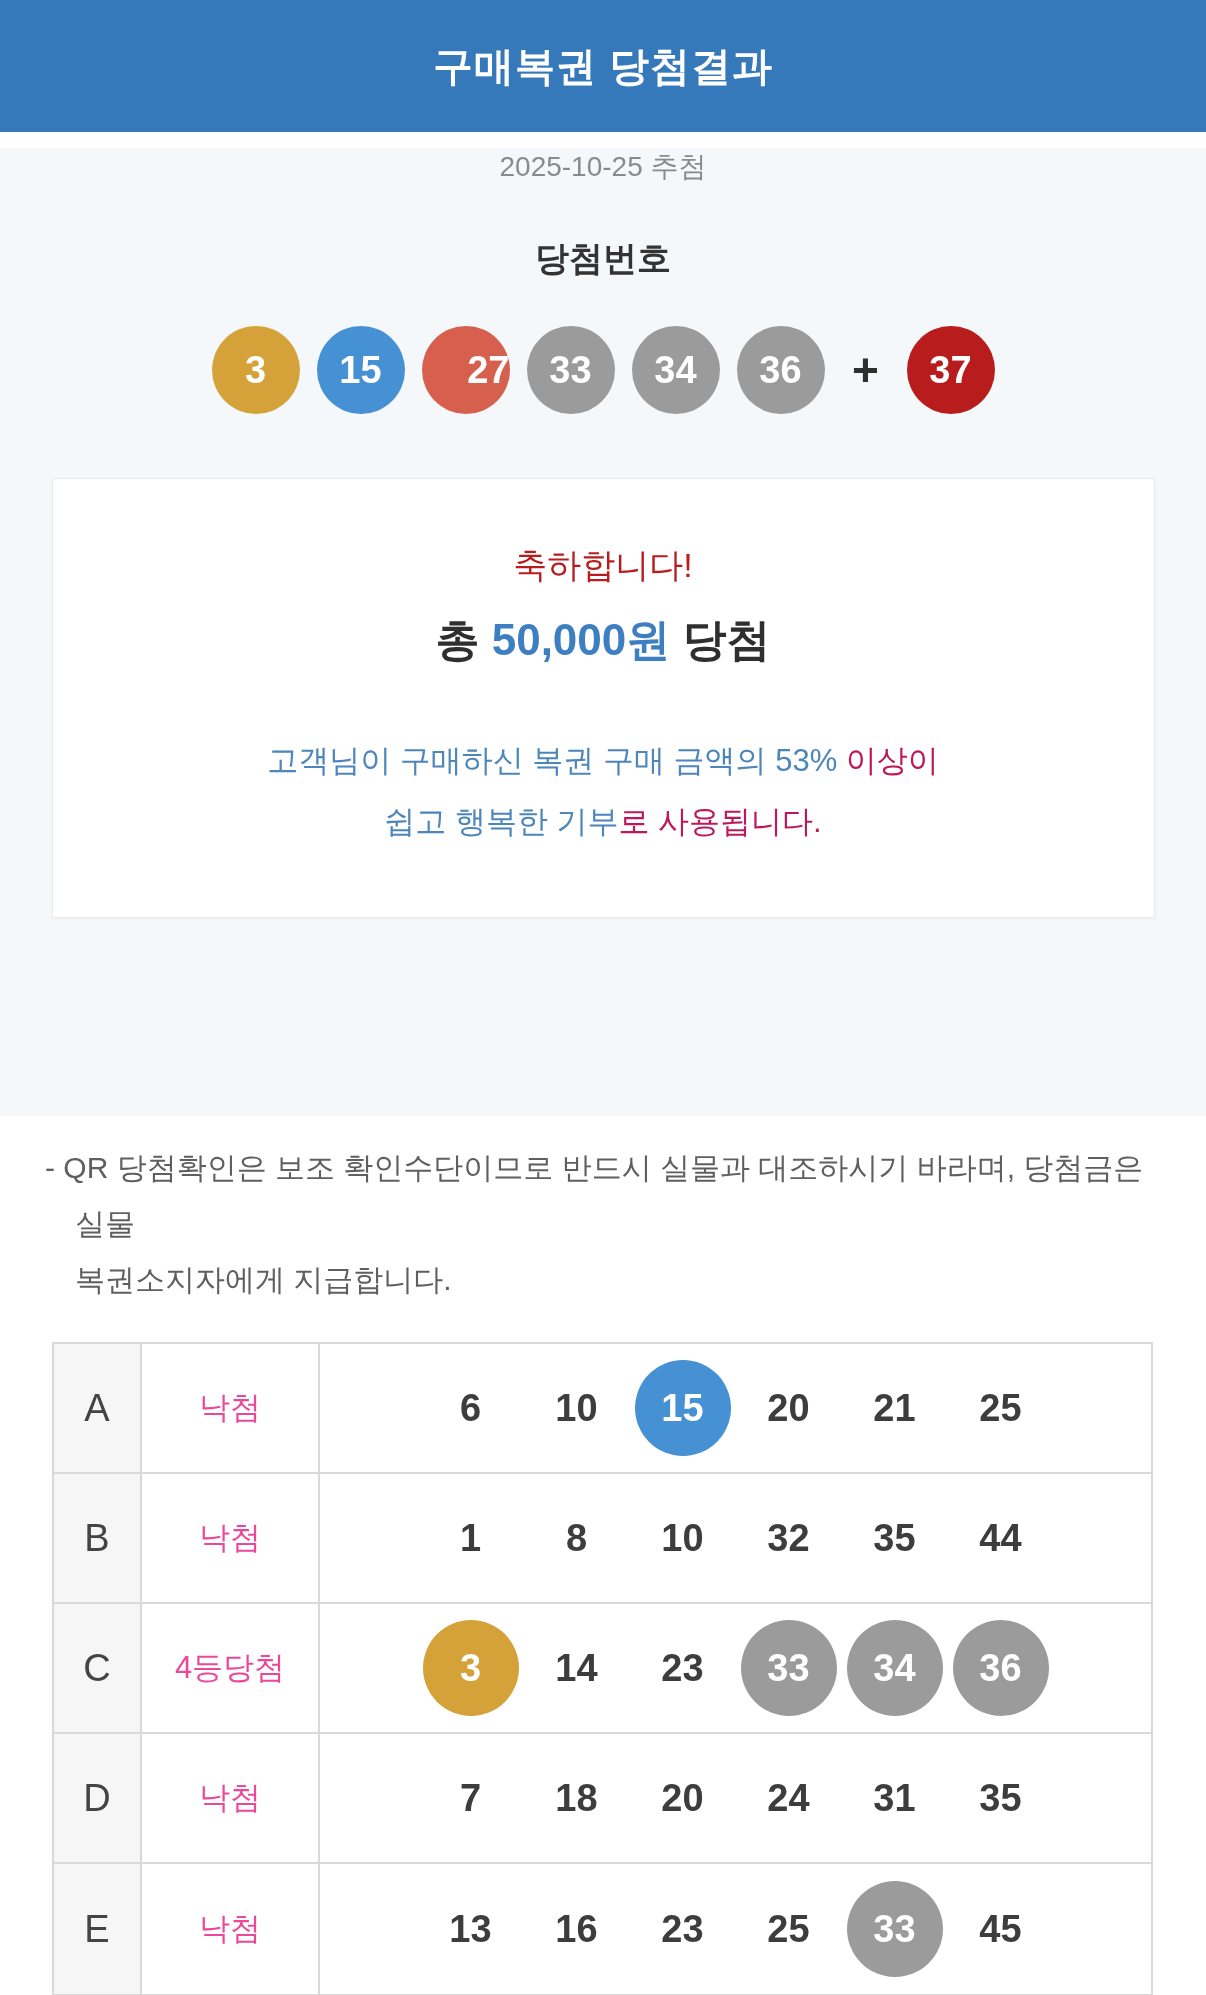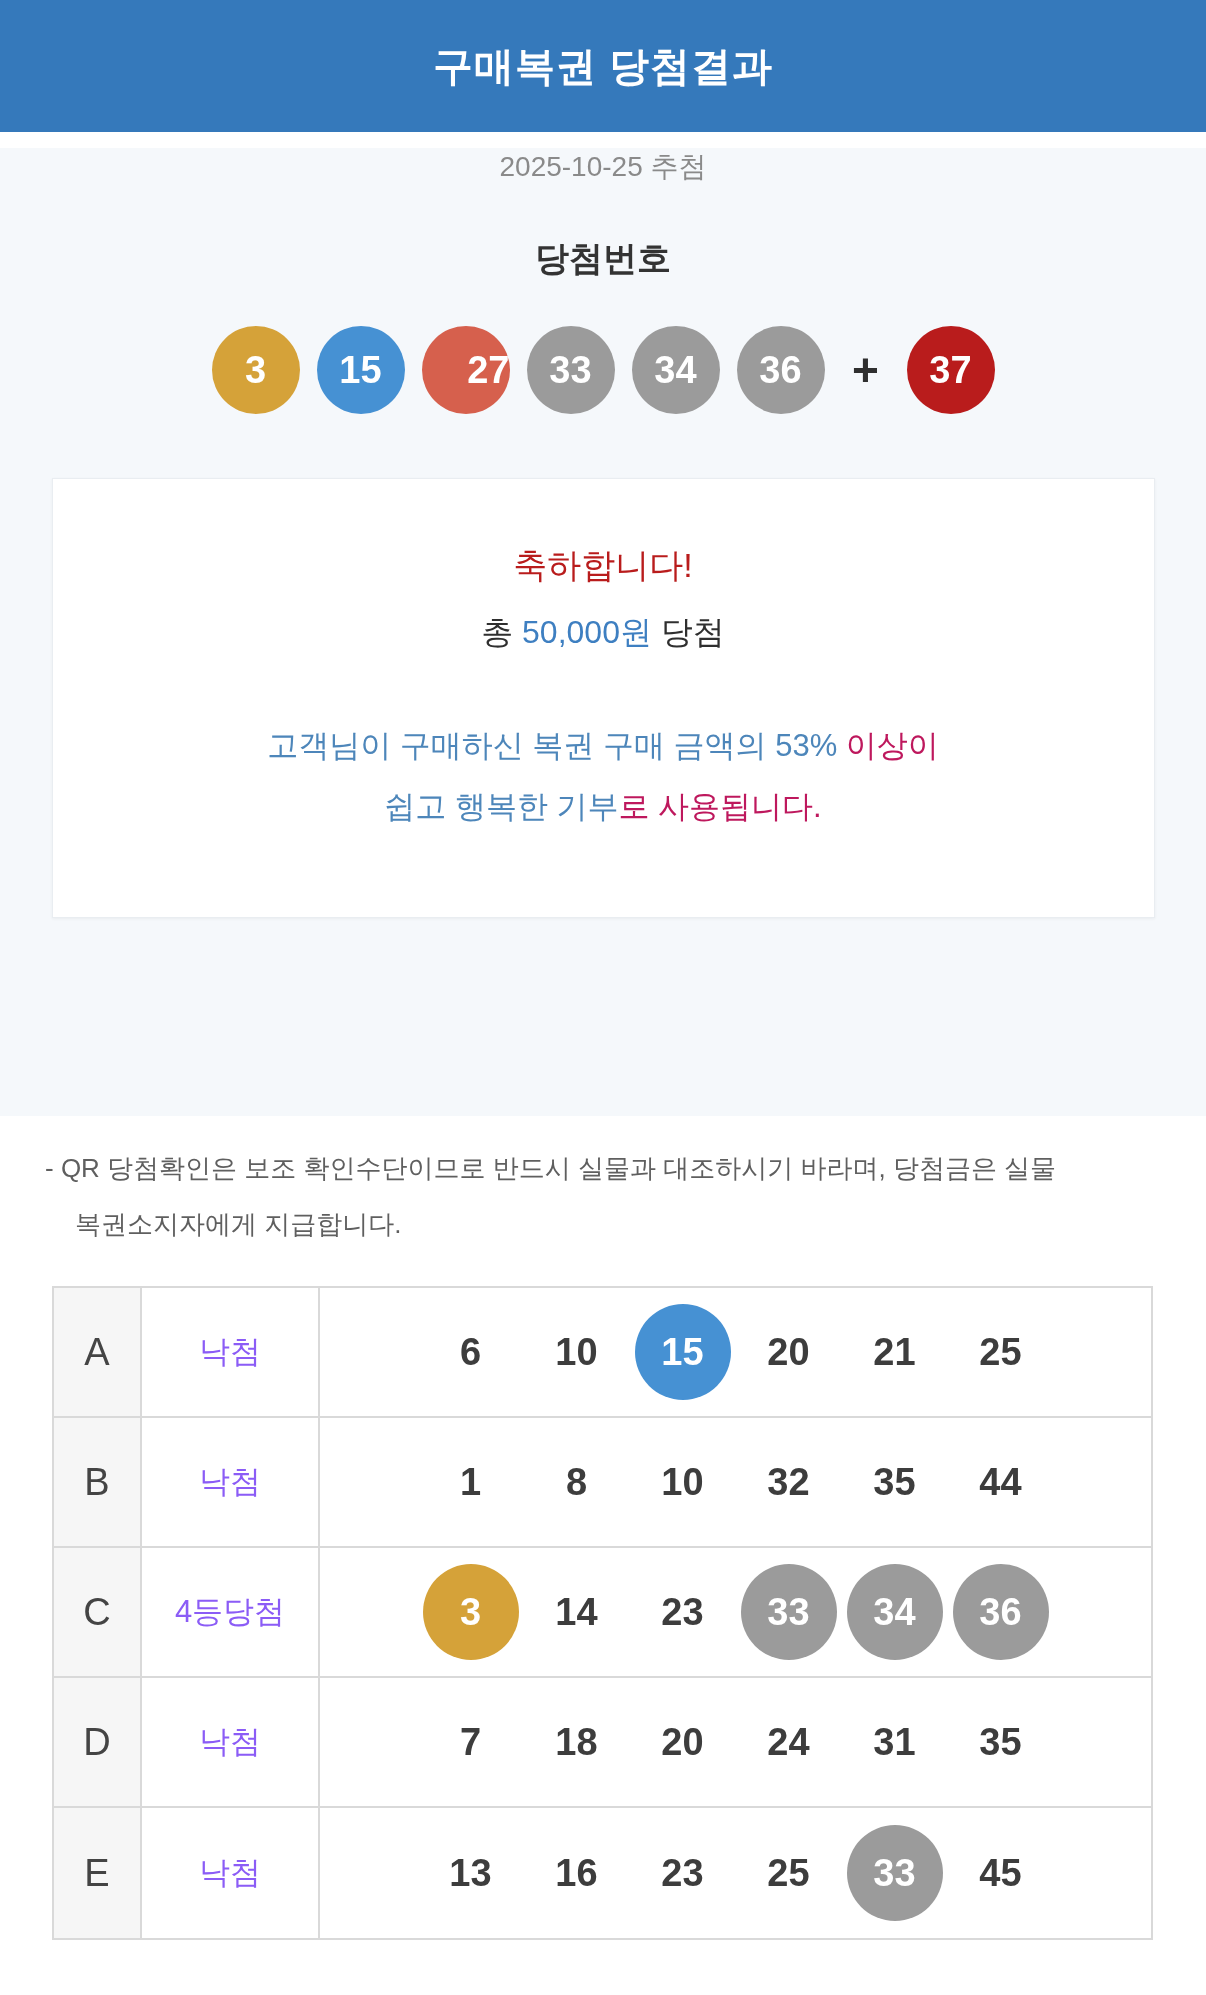--- a/index.html
+++ b/index.html
@@ -26,36 +26,36 @@
   .draw-date{margin-top:16px;text-align:center;font-size:28px;color:#8a8a8a;}
   .numbers-heading{margin-top:50px;text-align:center;font-size:34px;font-weight:bold;color:#333333;}
   .balls{margin-top:44px;display:flex;align-items:center;justify-content:center;gap:17px;height:88px;}
   .ball{width:88px;height:88px;border-radius:50%;display:flex;align-items:center;justify-content:center;
         color:#ffffff;font-size:38px;font-weight:bold;}
   .plus{width:48px;text-align:center;font-size:46px;font-weight:bold;color:#2f2f2f;}
   
   .card{margin:64px auto 0;width:1103px;height:440px;background:#ffffff;
         border:1px solid #e9edf1;box-shadow:0 1px 3px rgba(0,0,0,.05);text-align:center;}
   .congrats{padding-top:64px;font-size:34px;color:#b91c1c;}
-  .total{margin-top:22px;font-size:32px;font-weight:normal;color:#2f2f2f;}
+  .total{margin-top:22px;font-size:44px;font-weight:bold;color:#2f2f2f;}
   .total .amount{color:var(--accent-blue);}
   .charity{margin-top:60px;font-size:31px;line-height:61px;}
   .c-blue{color:var(--charity-blue);}
   .c-gray{color:#be185d;}
   
   .lower{background:#ffffff;}
-  .notice{margin:0;padding:24px 40px 0 75px;text-indent:-30px;font-size:26px;line-height:56px;color:#5f5f5f;}
+  .notice{margin:0;padding:24px 40px 0 75px;text-indent:-30px;font-size:30px;line-height:56px;color:#5f5f5f;}
   
   .table{margin:34px 0 0 52px;width:1101px;border:2px solid var(--table-border);}
   .t-row{display:flex;height:130px;border-bottom:2px solid var(--table-border);background:#ffffff;}
   .t-row:last-child{border-bottom:none;}
   .t-label{width:88px;background:#f6f6f6;border-right:2px solid var(--table-border);
            display:flex;align-items:center;justify-content:center;font-size:38px;color:#444444;}
   .t-status{width:178px;border-right:2px solid var(--table-border);
-            display:flex;align-items:center;justify-content:center;font-size:31px;color:#8b5cf6;}
+            display:flex;align-items:center;justify-content:center;font-size:31px;color:#ec4899;}
   .t-nums{flex:1;display:flex;align-items:center;justify-content:center;gap:10px;}
   .t-num{width:96px;height:96px;border-radius:50%;display:flex;align-items:center;justify-content:center;
          font-size:38px;font-weight:bold;color:#3d3d3d;}
   .t-num.circled{color:#ffffff;}
 </style>
 </head>
 <body>
 
 <header class="app-header">
   <h1>구매복권 당첨결과</h1>

